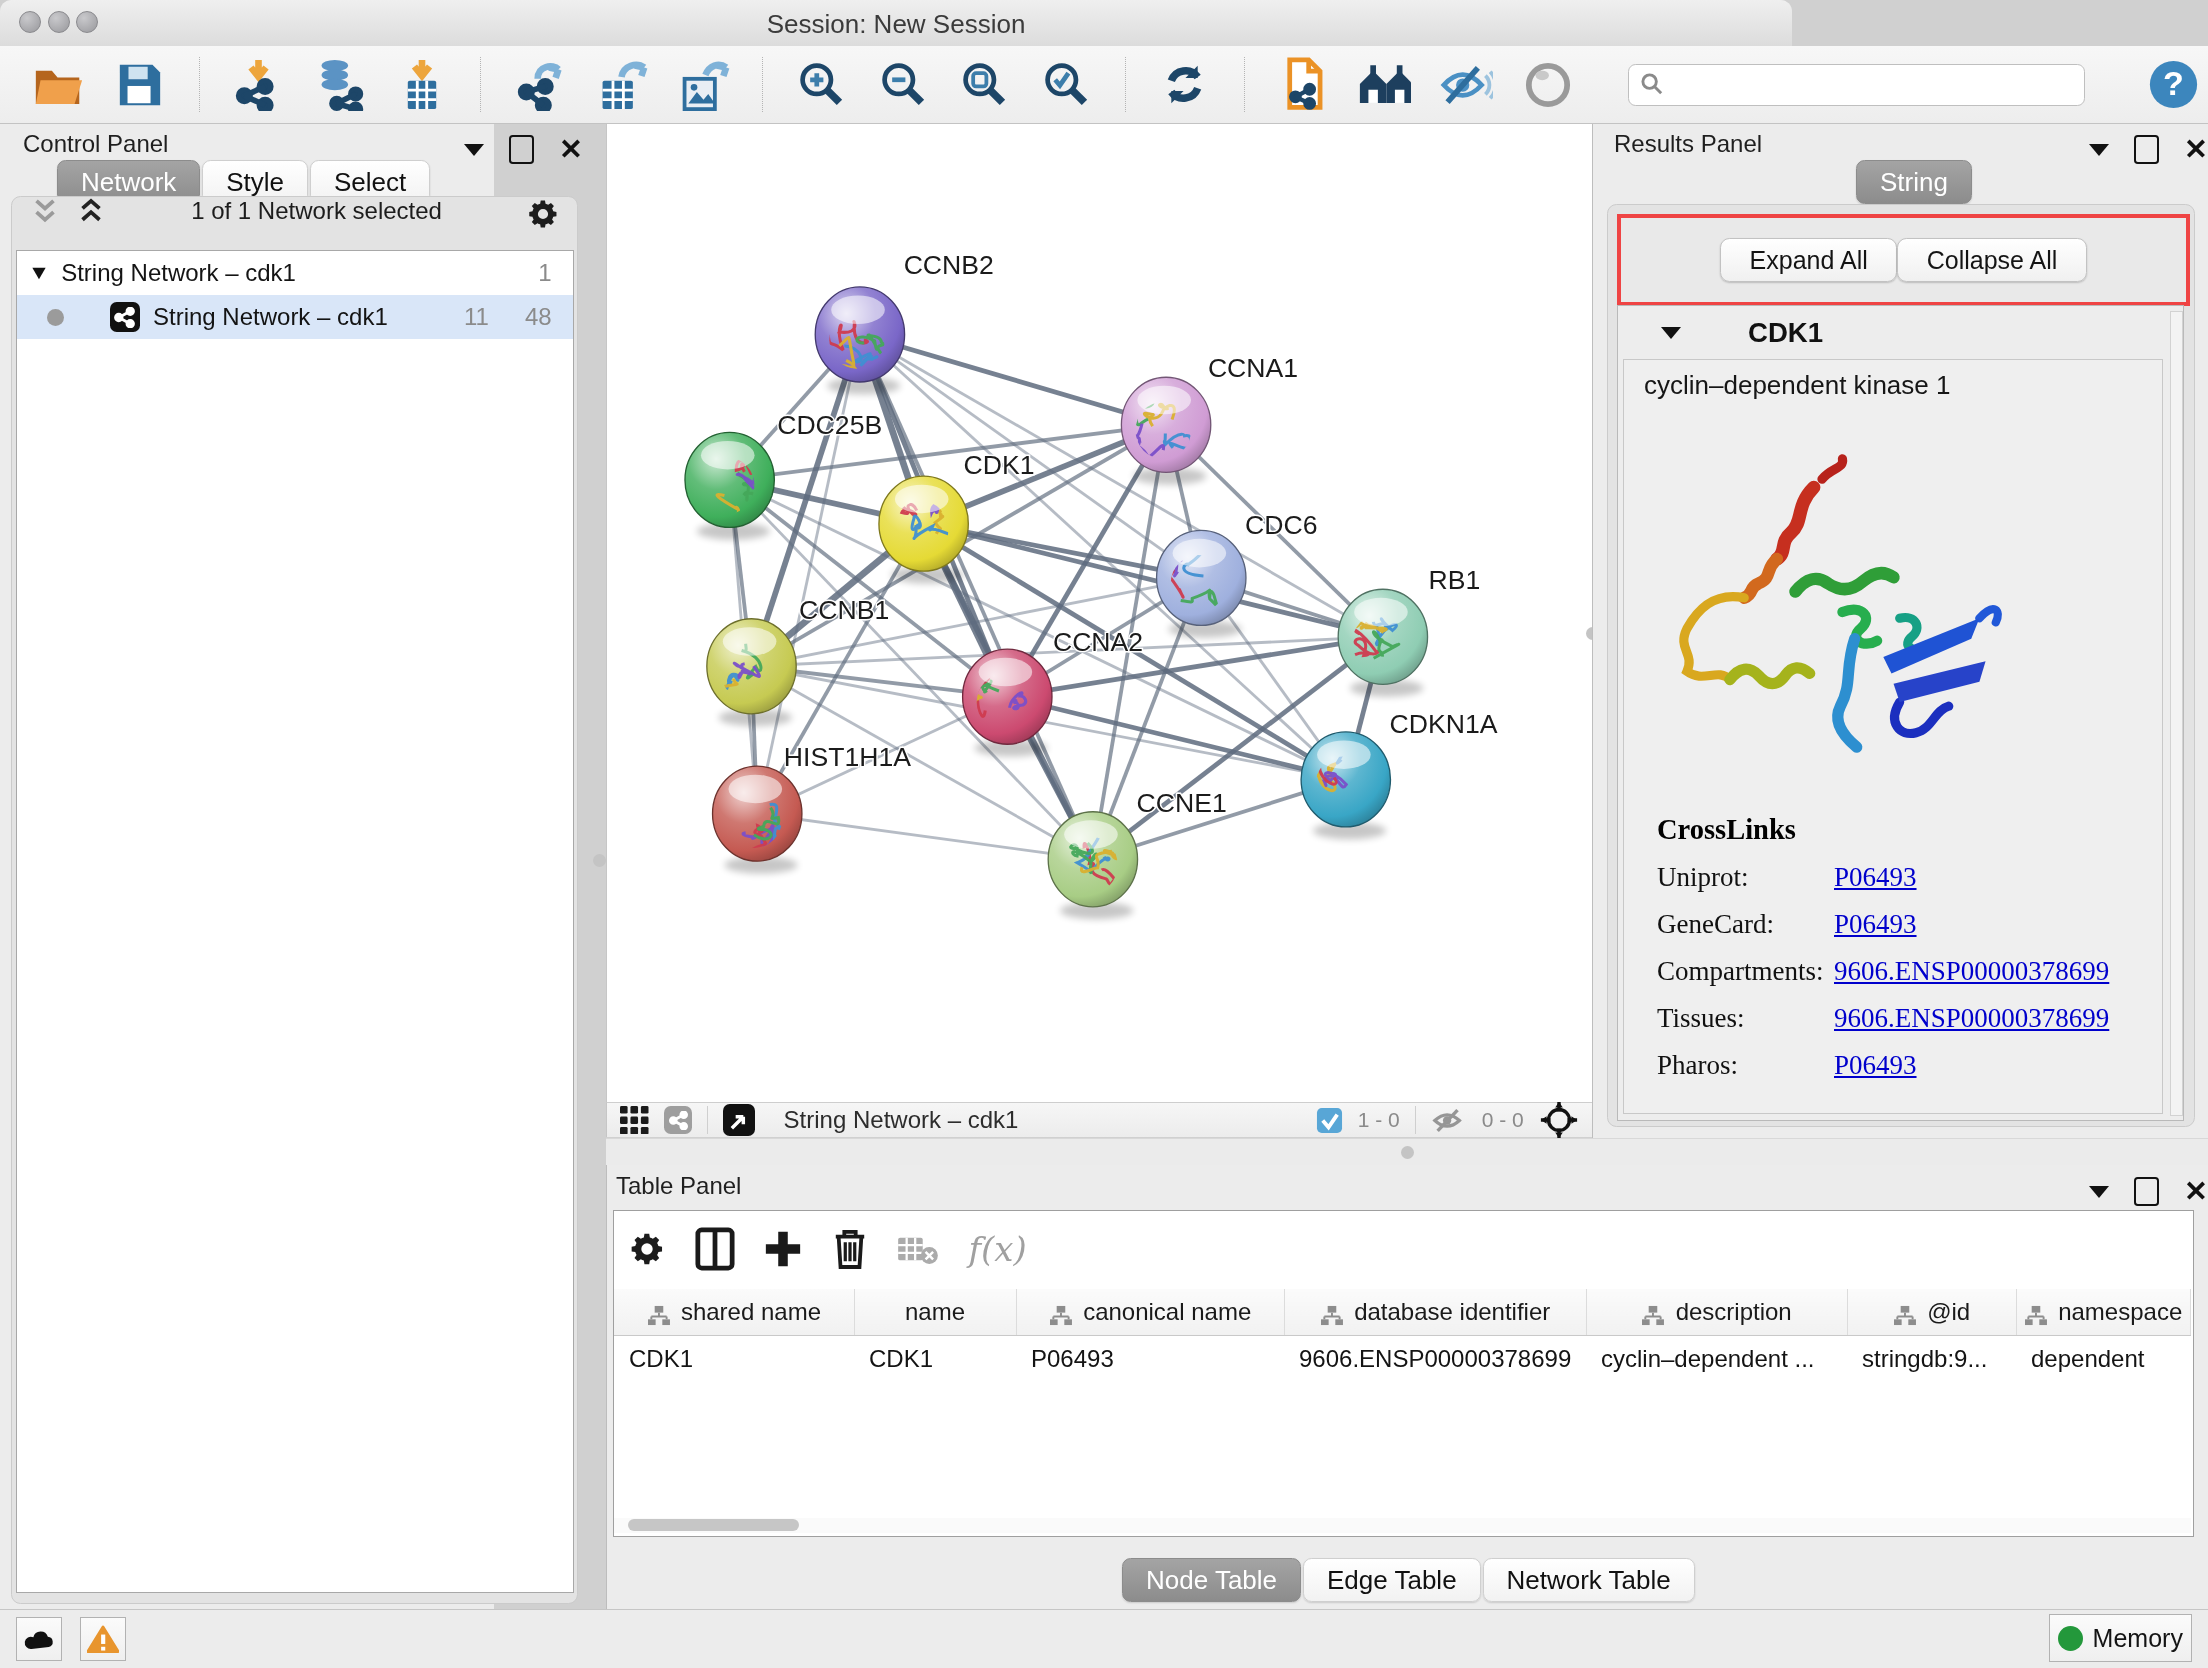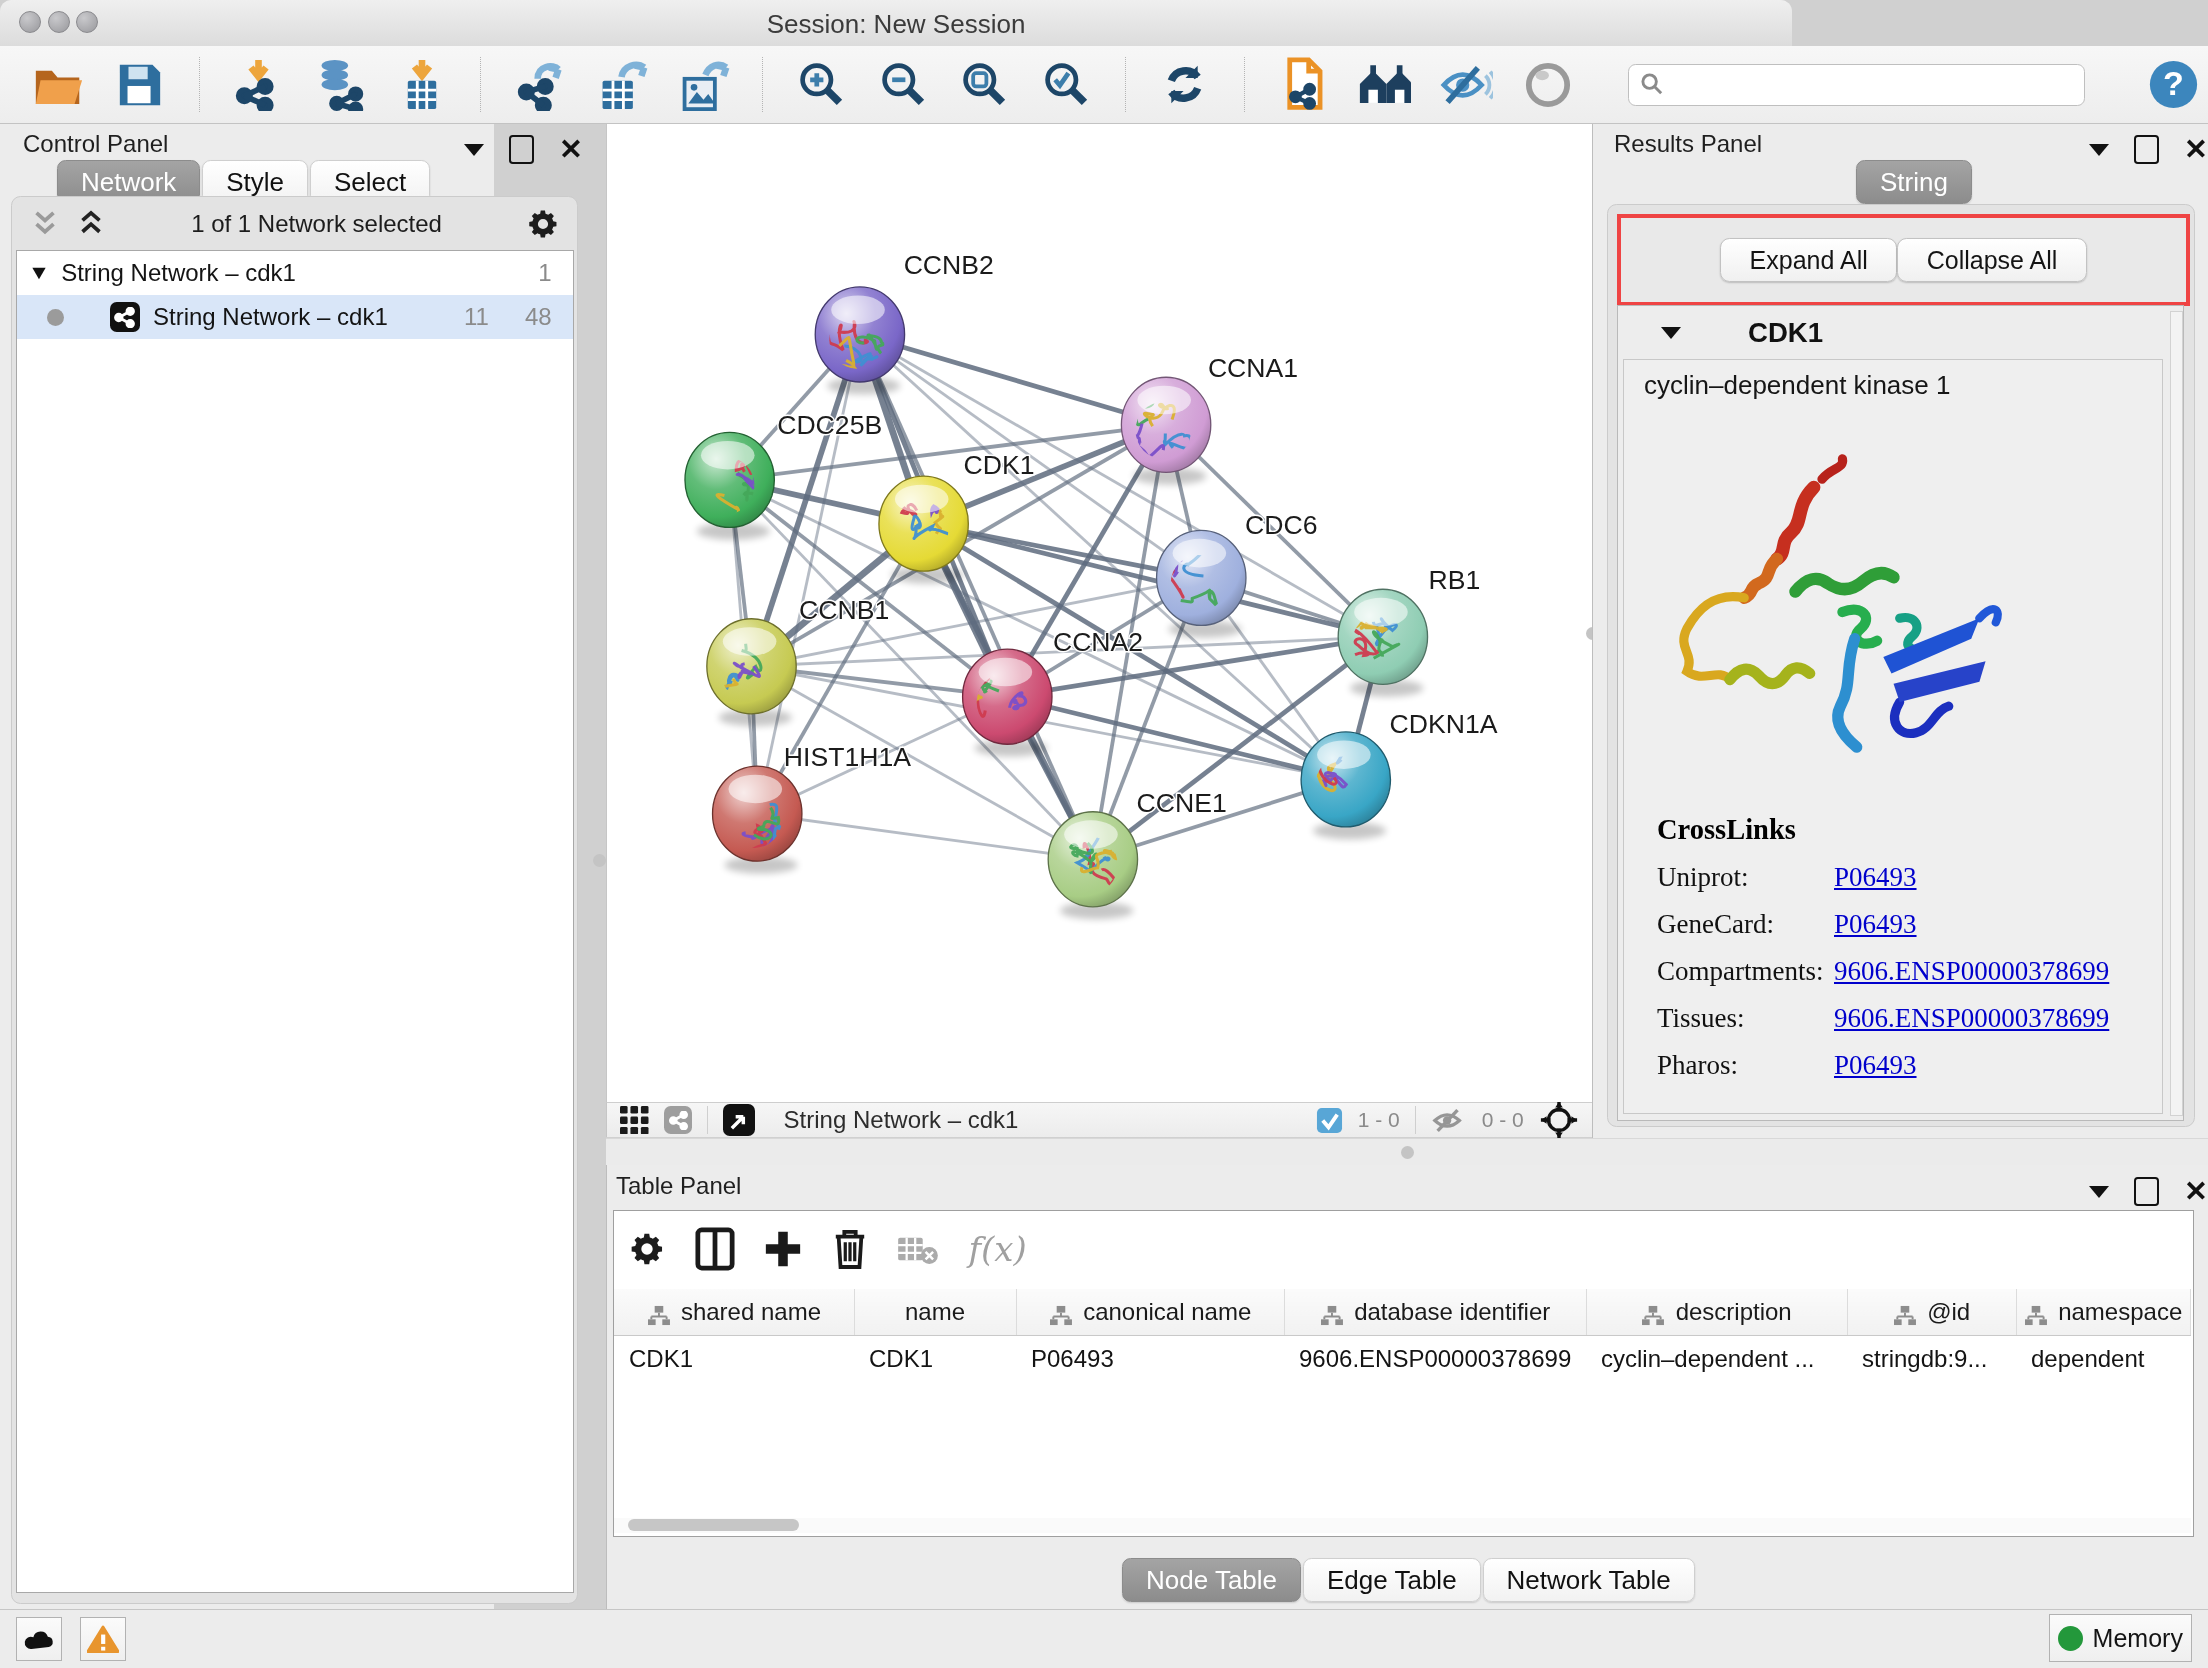--- a/index.html
+++ b/index.html
@@ -271,21 +271,21 @@
   </div>
   <div class="abs phead-ctl" style="left:464px;top:11.4px">
     <span class="tri-down"></span>
     <span class="float-box"></span>
     <span class="close-x">✕</span>
   </div>
   <div class="abs" style="left:57px;top:36px">
     <span class="tab sel">Network</span><span class="tab">Style</span><span class="tab">Select</span><span class="tab">Sets</span>
   </div>
   <div class="abs group-box" style="left:11.4px;top:72px;width:565px;height:1406px">
-    <div style="display:flex;align-items:center;height:53px;padding:0 17px;">
+    <div style="display:flex;height:53px;padding:0 17px;">
       <svg width="32" height="28.5" viewBox="0 0 34 30">
           <g stroke="#9a9a9a" stroke-width="4" fill="none">
             <path d="M8 4 l9 8 9-8 M8 16 l9 8 9-8"></path>
           </g>
         </svg>
       <svg width="32" height="28.5" style="margin-left:13.3px" viewBox="0 0 34 30">
           <g stroke="#222" stroke-width="4" fill="none">
             <path d="M8 12 l9-8 9 8 M8 24 l9-8 9 8"></path>
           </g>
         </svg>

